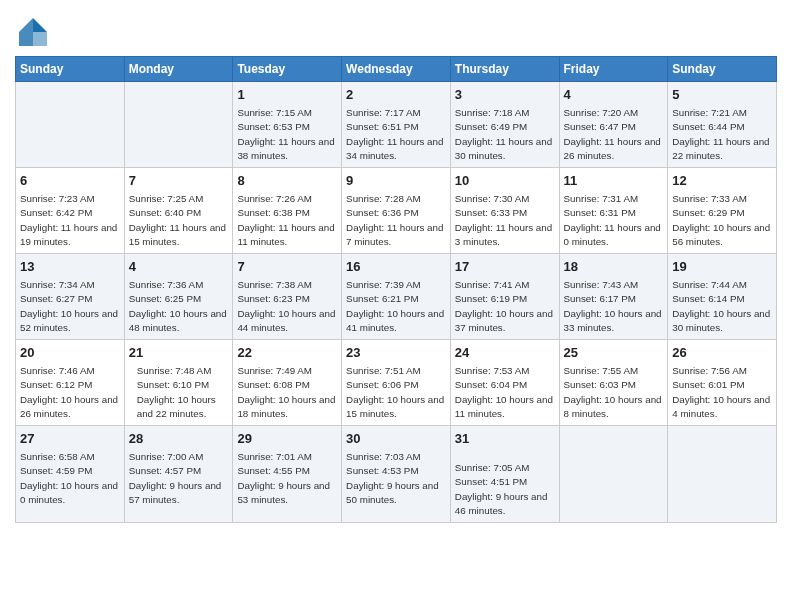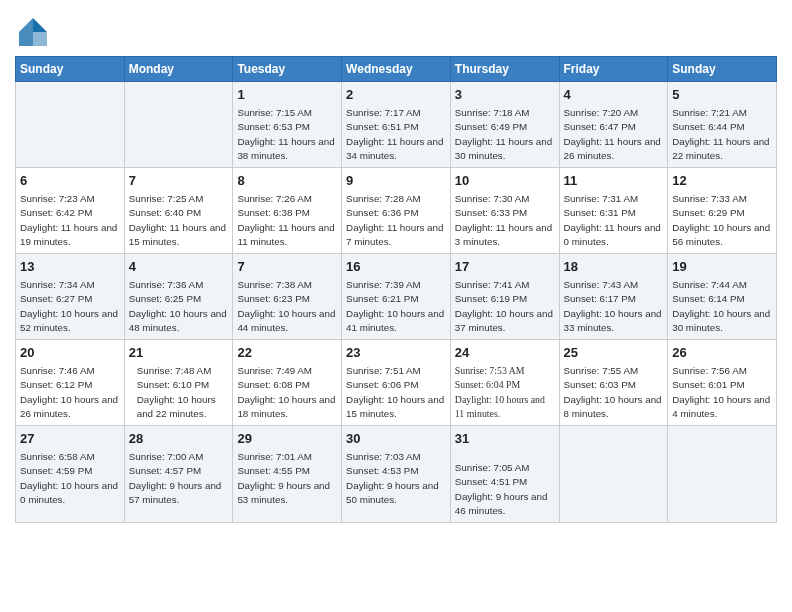--- a/index.html
+++ b/index.html
@@ -271,21 +271,21 @@
 Daylight: 10 hours and 18 minutes.</div>
         </td>
         <td>
           <span class="day-num">23</span>
           <div class="day-info" style="white-space: pre-line;">Sunrise: 7:51 AM
 Sunset: 6:06 PM
 Daylight: 10 hours and 15 minutes.</div>
         </td>
         <td>
           <span class="day-num">24</span>
-          <div class="day-info" style="white-space: pre-line; font-family: Liberation Serif, serif;">Sunrise: 7:53 AM
+          <div class="day-info" style="white-space: pre-line;">Sunrise: 7:53 AM
 Sunset: 6:04 PM
 Daylight: 10 hours and 11 minutes.</div>
         </td>
         <td>
           <span class="day-num">25</span>
           <div class="day-info" style="white-space: pre-line;">Sunrise: 7:55 AM
 Sunset: 6:03 PM
 Daylight: 10 hours and 8 minutes.</div>
         </td>
         <td>

